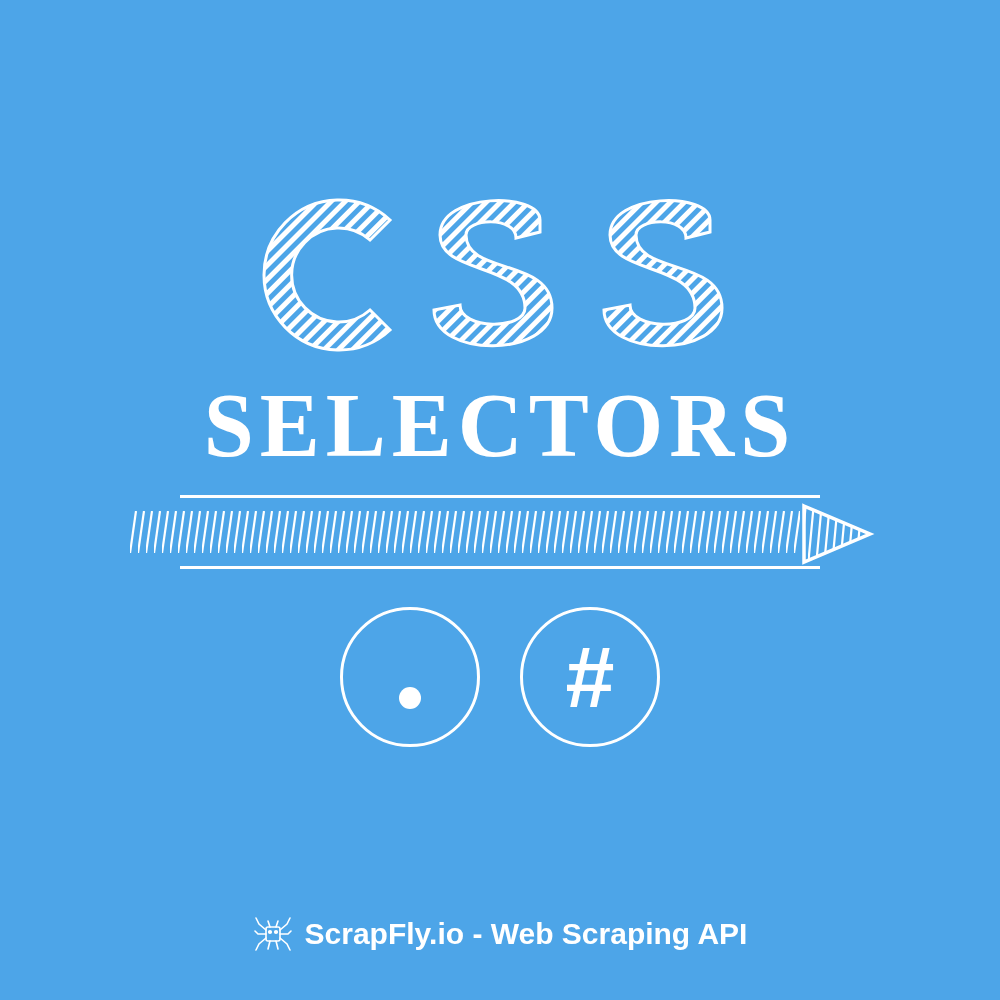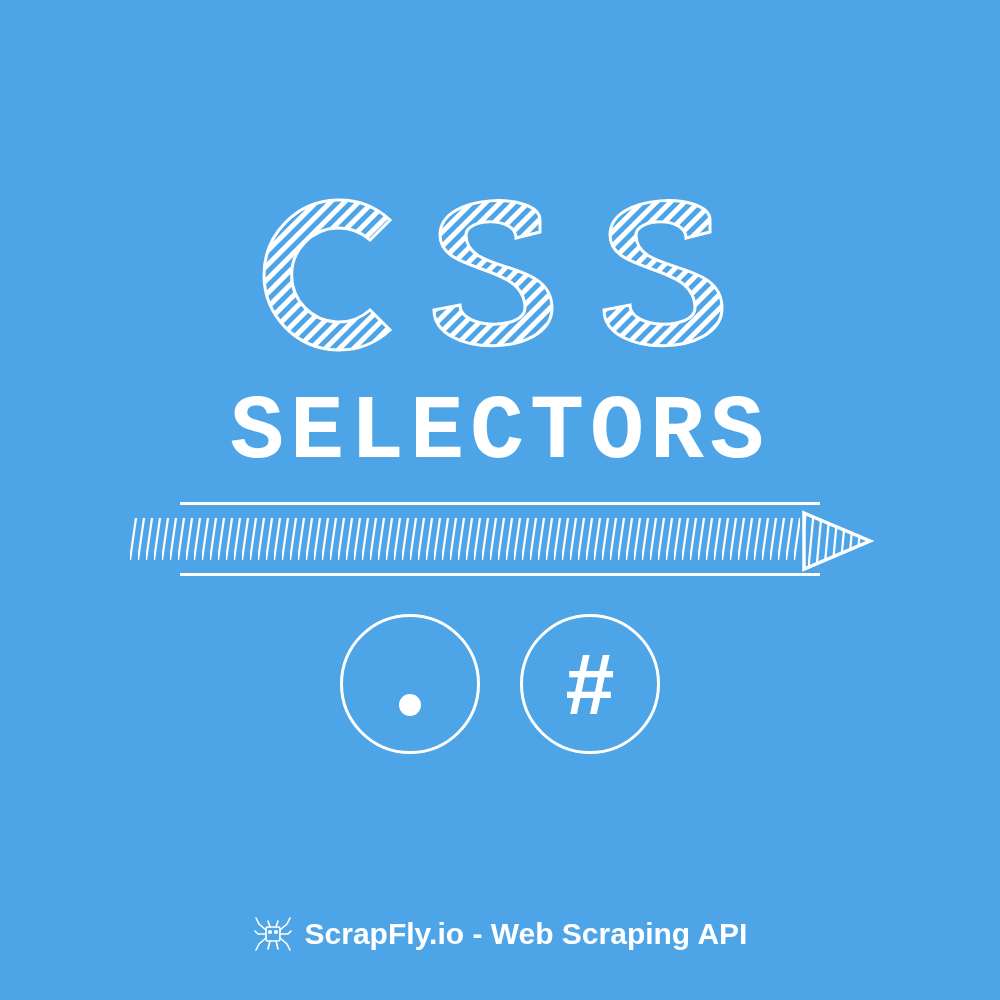--- a/index.html
+++ b/index.html
@@ -34,22 +34,22 @@
       fill: none;
       stroke: #ffffff;
       stroke-width: 3;
     }
     
     .sub-title {
       color: #ffffff;
       font-size: 90px;
       font-weight: 700;
       letter-spacing: 6px;
-      margin-top: 12px;
-      font-family: Liberation Mono, monospace;
+      margin-top: 4px;
+      font-family: Liberation Serif, serif;
     }
     
     .arrow-block {
       margin-top: 18px;
       width: 740px;
       position: relative;
     }
     .arrow-line {
       width: 640px;
       height: 3px;

